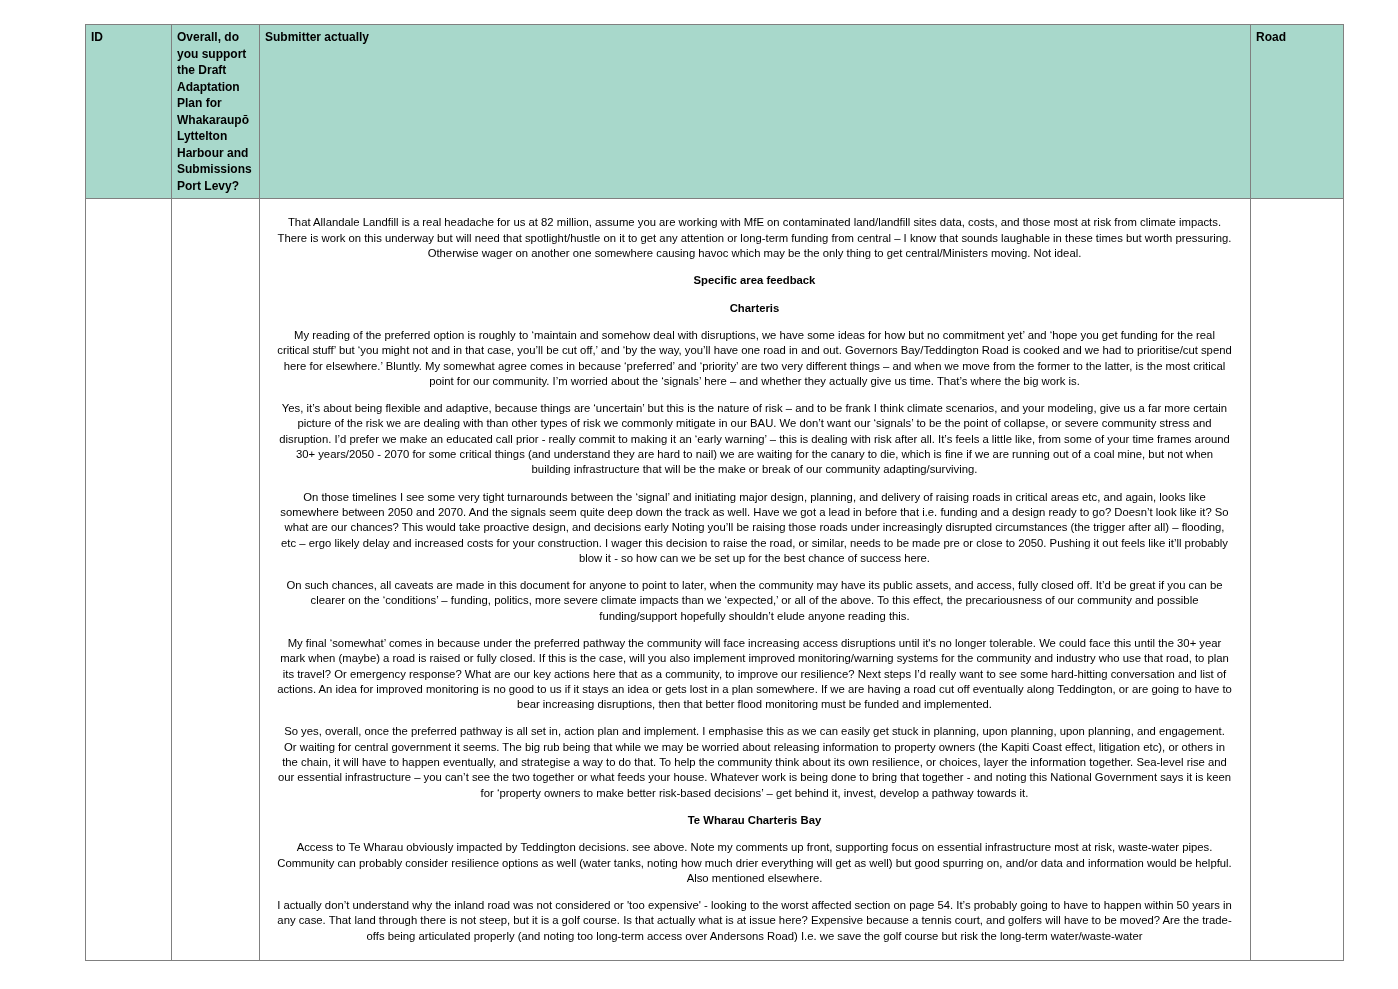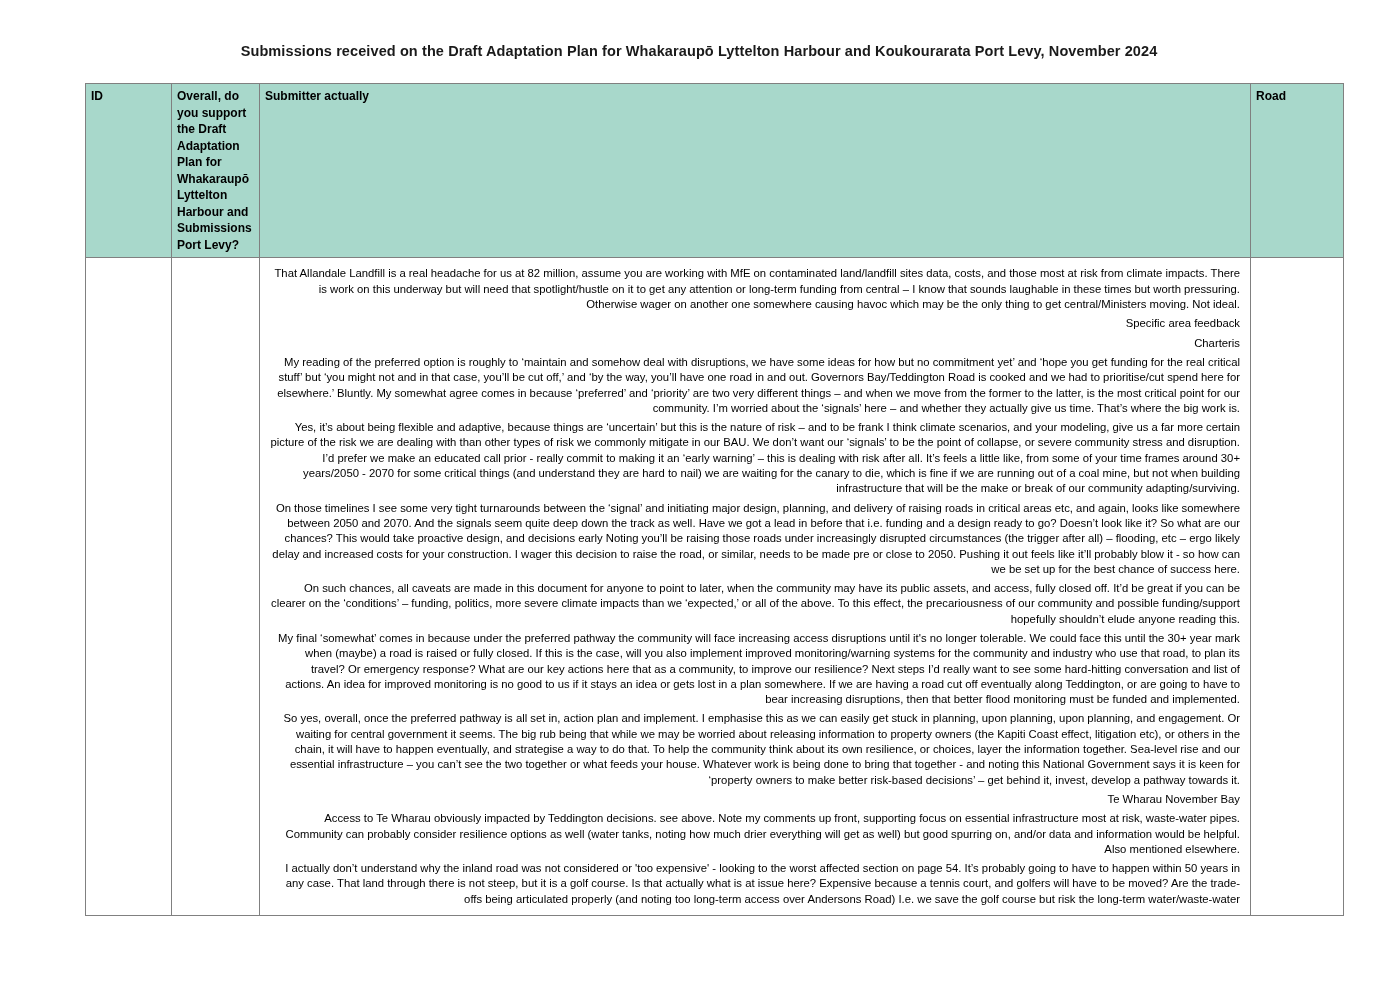--- a/index.html
+++ b/index.html
@@ -57,39 +57,38 @@
   col.c-name { width: 93px; }
 
   td.id-cell, td.support-cell, td.name-cell {
     background: #ffffff;
   }
   td.feedback-cell {
     line-height: 1.355;
     font-size: 11.3px;
   }
   td.feedback-cell p {
-    margin: 4px;
+    margin: 12px;
     padding: 0;
-    text-align: right;
+    text-align: center;
   }
   td.feedback-cell p.heading {
-    font-weight: normal;
+    font-weight: bold;
   }
   
   .clip {
     overflow: hidden;
     max-height: 641px;
   }
 </style>
 </head>
 <body>
 
 <div class="page">
 
-  <div class="doc-title">Submissions received on the Draft Adaptation Plan for Whakaraupō Lyttelton Harbour and Koukourarata Port Levy, November 2024</div>
 
   <div class="table-wrap">
     <table class="subs">
       <colgroup>
         <col class="c-id">
         <col class="c-support">
         <col class="c-feedback">
         <col class="c-name">
       </colgroup>
       <thead>
@@ -107,21 +106,21 @@
           <td class="feedback-cell clip">
             <p>That Allandale Landfill is a real headache for us at 82 million, assume you are working with MfE on contaminated land/landfill sites data, costs, and those most at risk from climate impacts. There is work on this underway but will need that spotlight/hustle on it to get any attention or long-term funding from central – I know that sounds laughable in these times but worth pressuring. Otherwise wager on another one somewhere causing havoc which may be the only thing to get central/Ministers moving. Not ideal.</p>
             <p class="heading">Specific area feedback</p>
             <p class="heading">Charteris</p>
             <p>My reading of the preferred option is roughly to ‘maintain and somehow deal with disruptions, we have some ideas for how but no commitment yet’ and ‘hope you get funding for the real critical stuff’ but ‘you might not and in that case, you’ll be cut off,’ and ‘by the way, you’ll have one road in and out. Governors Bay/Teddington Road is cooked and we had to prioritise/cut spend here for elsewhere.’ Bluntly. My somewhat agree comes in because ‘preferred’ and ‘priority’ are two very different things – and when we move from the former to the latter, is the most critical point for our community. I’m worried about the ‘signals’ here – and whether they actually give us time. That’s where the big work is.</p>
             <p>Yes, it’s about being flexible and adaptive, because things are ‘uncertain’ but this is the nature of risk – and to be frank I think climate scenarios, and your modeling, give us a far more certain picture of the risk we are dealing with than other types of risk we commonly mitigate in our BAU. We don’t want our ‘signals’ to be the point of collapse, or severe community stress and disruption. I’d prefer we make an educated call prior - really commit to making it an ‘early warning’ – this is dealing with risk after all. It’s feels a little like, from some of your time frames around 30+ years/2050 - 2070 for some critical things (and understand they are hard to nail) we are waiting for the canary to die, which is fine if we are running out of a coal mine, but not when building infrastructure that will be the make or break of our community adapting/surviving.</p>
             <p>On those timelines I see some very tight turnarounds between the ‘signal’ and initiating major design, planning, and delivery of raising roads in critical areas etc, and again, looks like somewhere between 2050 and 2070. And the signals seem quite deep down the track as well. Have we got a lead in before that i.e. funding and a design ready to go? Doesn’t look like it? So what are our chances? This would take proactive design, and decisions early Noting you’ll be raising those roads under increasingly disrupted circumstances (the trigger after all) – flooding, etc – ergo likely delay and increased costs for your construction. I wager this decision to raise the road, or similar, needs to be made pre or close to 2050. Pushing it out feels like it’ll probably blow it - so how can we be set up for the best chance of success here.</p>
             <p>On such chances, all caveats are made in this document for anyone to point to later, when the community may have its public assets, and access, fully closed off. It’d be great if you can be clearer on the ‘conditions’ – funding, politics, more severe climate impacts than we ‘expected,’ or all of the above. To this effect, the precariousness of our community and possible funding/support hopefully shouldn’t elude anyone reading this.</p>
             <p>My final ‘somewhat’ comes in because under the preferred pathway the community will face increasing access disruptions until it's no longer tolerable. We could face this until the 30+ year mark when (maybe) a road is raised or fully closed. If this is the case, will you also implement improved monitoring/warning systems for the community and industry who use that road, to plan its travel? Or emergency response? What are our key actions here that as a community, to improve our resilience? Next steps I’d really want to see some hard-hitting conversation and list of actions. An idea for improved monitoring is no good to us if it stays an idea or gets lost in a plan somewhere. If we are having a road cut off eventually along Teddington, or are going to have to bear increasing disruptions, then that better flood monitoring must be funded and implemented.</p>
             <p>So yes, overall, once the preferred pathway is all set in, action plan and implement. I emphasise this as we can easily get stuck in planning, upon planning, upon planning, and engagement. Or waiting for central government it seems. The big rub being that while we may be worried about releasing information to property owners (the Kapiti Coast effect, litigation etc), or others in the chain, it will have to happen eventually, and strategise a way to do that. To help the community think about its own resilience, or choices, layer the information together. Sea-level rise and our essential infrastructure – you can’t see the two together or what feeds your house. Whatever work is being done to bring that together - and noting this National Government says it is keen for ‘property owners to make better risk-based decisions’ – get behind it, invest, develop a pathway towards it.</p>
-            <p class="heading">Te Wharau November Bay</p>
+            <p class="heading">Te Wharau Charteris Bay</p>
             <p>Access to Te Wharau obviously impacted by Teddington decisions. see above. Note my comments up front, supporting focus on essential infrastructure most at risk, waste-water pipes. Community can probably consider resilience options as well (water tanks, noting how much drier everything will get as well) but good spurring on, and/or data and information would be helpful. Also mentioned elsewhere.</p>
             <p>I actually don’t understand why the inland road was not considered or 'too expensive' - looking to the worst affected section on page 54. It’s probably going to have to happen within 50 years in any case. That land through there is not steep, but it is a golf course. Is that actually what is at issue here? Expensive because a tennis court, and golfers will have to be moved? Are the trade-offs being articulated properly (and noting too long-term access over Andersons Road) I.e. we save the golf course but risk the long-term water/waste-water</p>
           </td>
           <td class="name-cell"></td>
         </tr>
       </tbody>
     </table>
   </div>
 
 </div>

